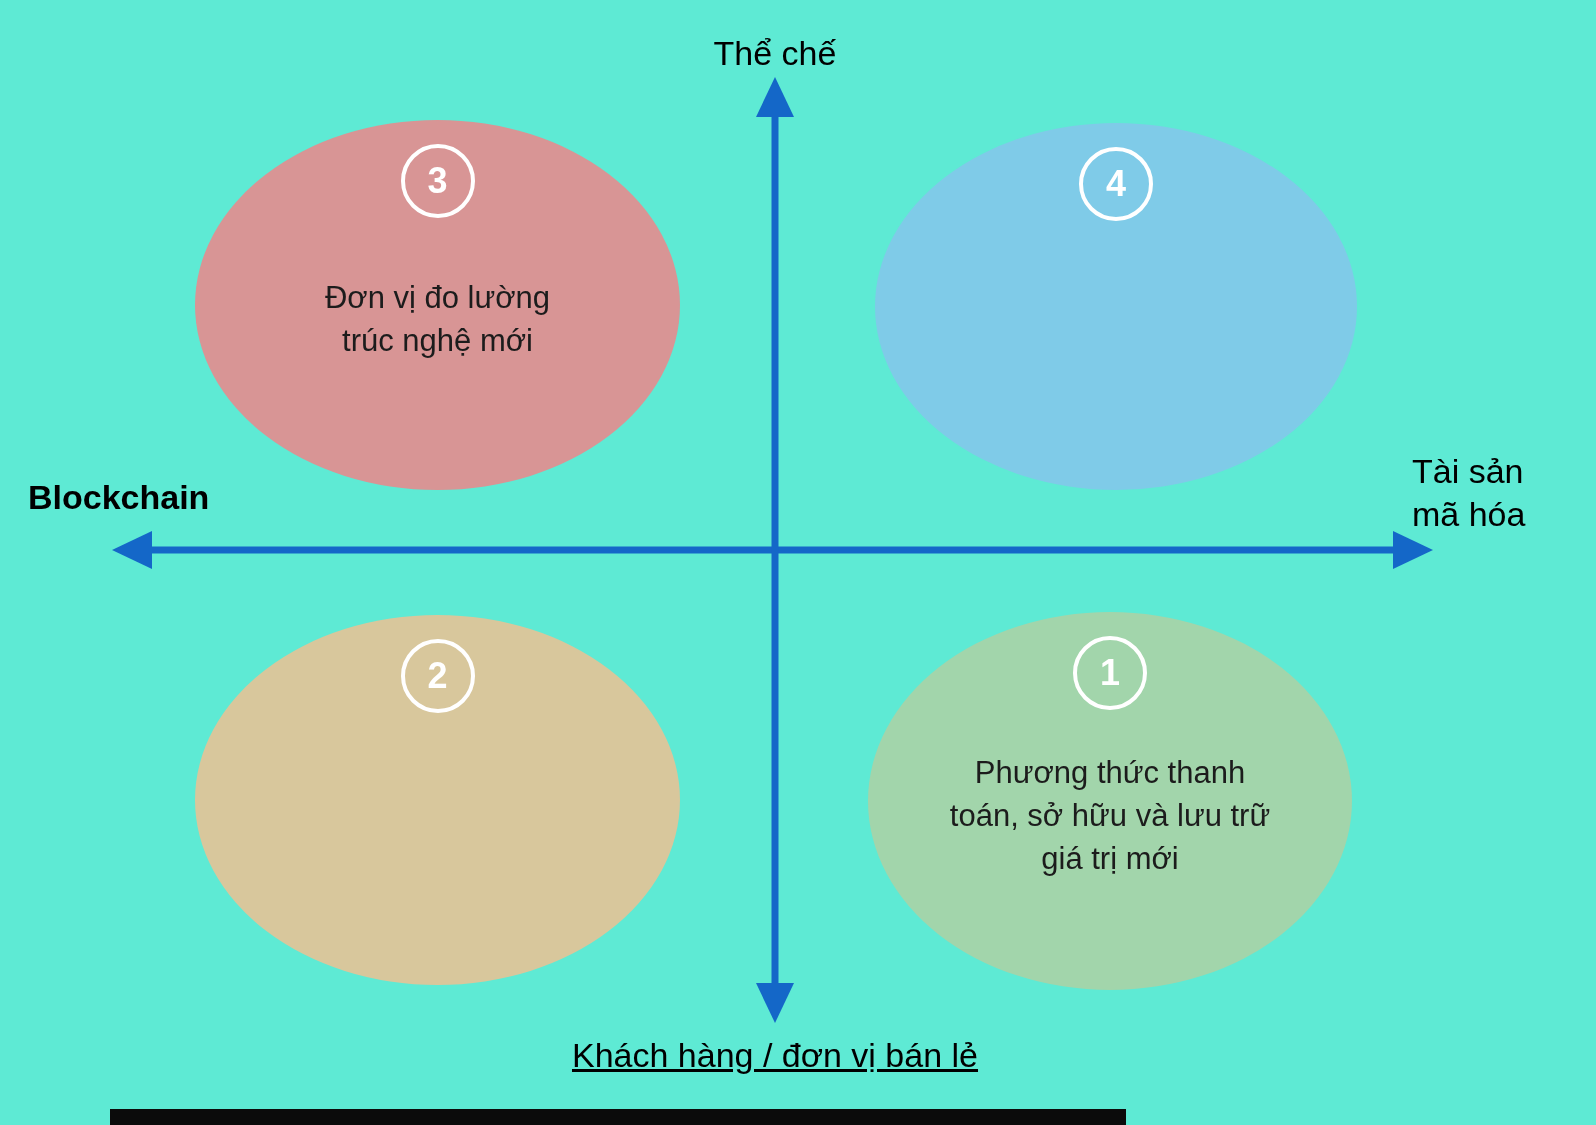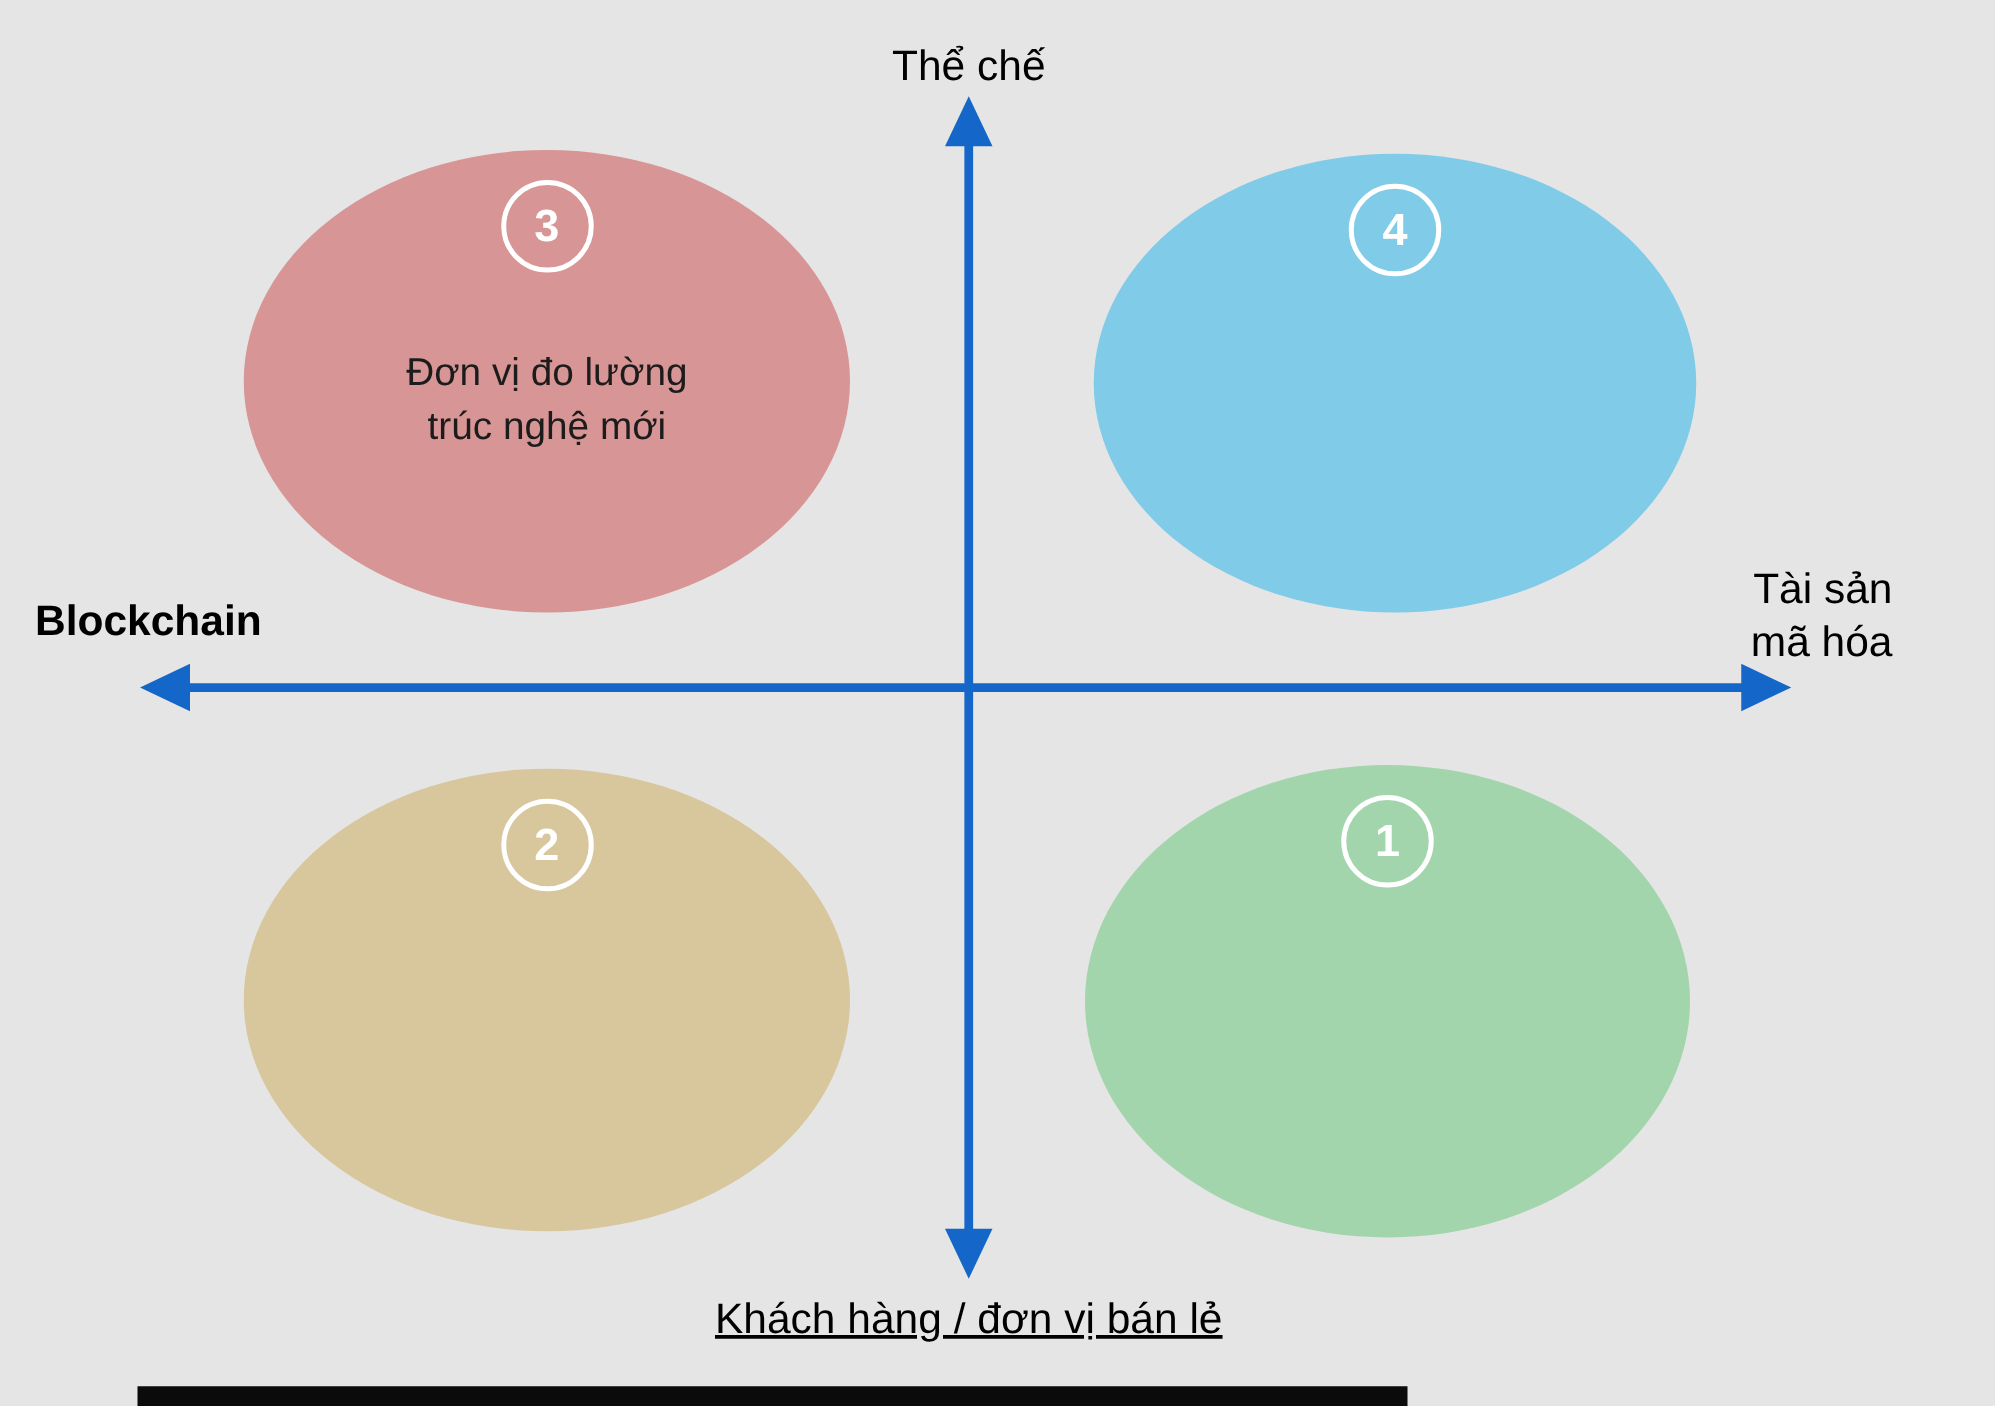--- a/index.html
+++ b/index.html
@@ -5,21 +5,21 @@
   html, body {
     margin: 0;
     padding: 0;
     background: #ffffff;
     font-family: "Liberation Sans", "DejaVu Sans", sans-serif;
   }
   .canvas {
     position: relative;
     width: 1596px;
     height: 1125px;
-    background: #e5e5e5;
+    background: #5eead4;
     overflow: hidden;
   }
   svg.axes {
     position: absolute;
     left: 0; top: 0;
     width: 1596px;
     height: 1125px;
     pointer-events: none;
   }
   .ellipse {
@@ -61,21 +61,21 @@
   }
   .axis-label {
     position: absolute;
     color: #000000;
     font-size: 34px;
     line-height: 1.25;
   }
   .axis-top    { left: 775px; top: 32px;  transform: translateX(-50%); }
   .axis-bottom { left: 775px; top: 1034px; transform: translateX(-50%); white-space: nowrap; text-decoration: underline; }
   .axis-left   { left: 28px;  top: 476px; font-weight: bold; }
-  .axis-right  { left: 1344px; top: 450px; width: 170px; text-align: right; white-space: pre-line; }
+  .axis-right  { left: 1412px; top: 450px; width: 170px; text-align: left; white-space: pre-line; }
   .bottom-bar {
     position: absolute;
     left: 110px;
     top: 1109px;
     width: 1016px;
     height: 16px;
     background: #0b0b0b;
   }
 </style>
 </head>
@@ -115,17 +115,20 @@
   <div class="ellipse q-bl" style="background-color: rgb(216, 199, 156);">
     <div class="num-circle">
       <span>2</span>
     </div>
   </div>
 
   <div class="ellipse q-br" style="background-color: rgb(162, 213, 171);">
     <div class="num-circle">
       <span>1</span>
     </div>
+    <div class="q-text">Phương thức thanh
+toán, sở hữu và lưu trữ
+giá trị mới</div>
   </div>
 
   <div class="bottom-bar"></div>
 
 </div>
 
 </body></html>

